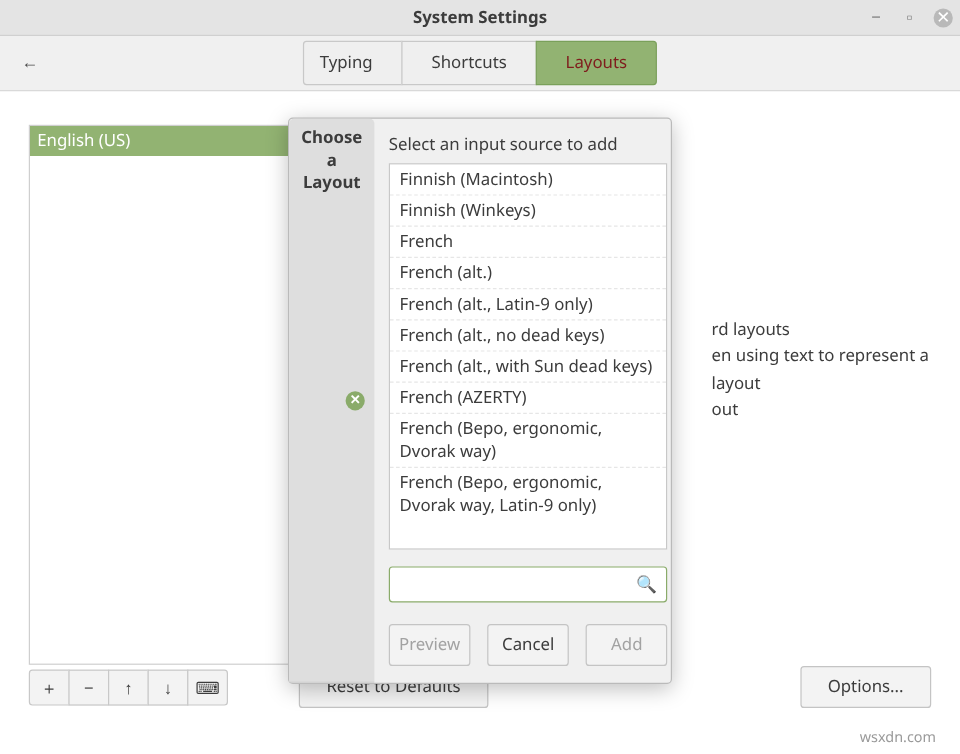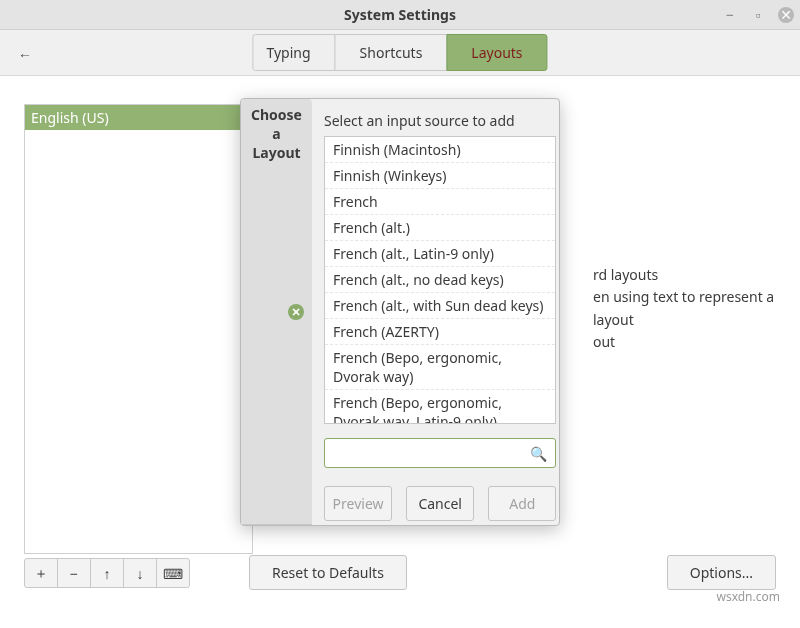--- a/index.html
+++ b/index.html
@@ -112,21 +112,21 @@
   .btn {
     padding: 7px 22px;
     border: 1px solid #c4c4c4;
     border-radius: 3px;
     background: #f3f3f3;
     cursor: pointer;
   }
 
   .watermark {
     position: absolute;
-    bottom: 23px; right: 20px;
+    bottom: 6px; right: 20px;
     color: #9a9a9a;
     font-size: 12px;
   }
 
   
   .dialog {
     position: absolute;
     left: 240px; top: 98px;
     width: 320px;
     background: #f0f0f0;
@@ -144,26 +144,26 @@
     border-radius: 4px 4px 0 0;
     border-bottom: 1px solid #c9c9c9;
   }
   .dialog-close {
     position: absolute; right: 8px; top: 50%; transform: translateY(-50%);
     width: 16px; height: 16px; border-radius: 50%;
     background: #8aab6a; color: #fff;
     display: flex; align-items: center; justify-content: center;
     font-size: 11px; font-weight: bold; cursor: pointer;
   }
-  .dialog-body { padding: 10px 12px 4px 12px; }
+  .dialog-body { padding: 10px 12px 14px 12px; }
   .instr { margin: 2px 0 6px 0; }
   .source-list {
     border: 1px solid #c8c8c8;
     background: #fff;
-    height: 288px;
+    height: 322px;
     overflow-y: auto;
     position: relative;
   }
   .source-item {
     padding: 3px 8px;
     cursor: pointer;
     border-top: 1px dashed #e6e6e6;
   }
   .source-item:first-child { border-top: none; }
   .search-row {

